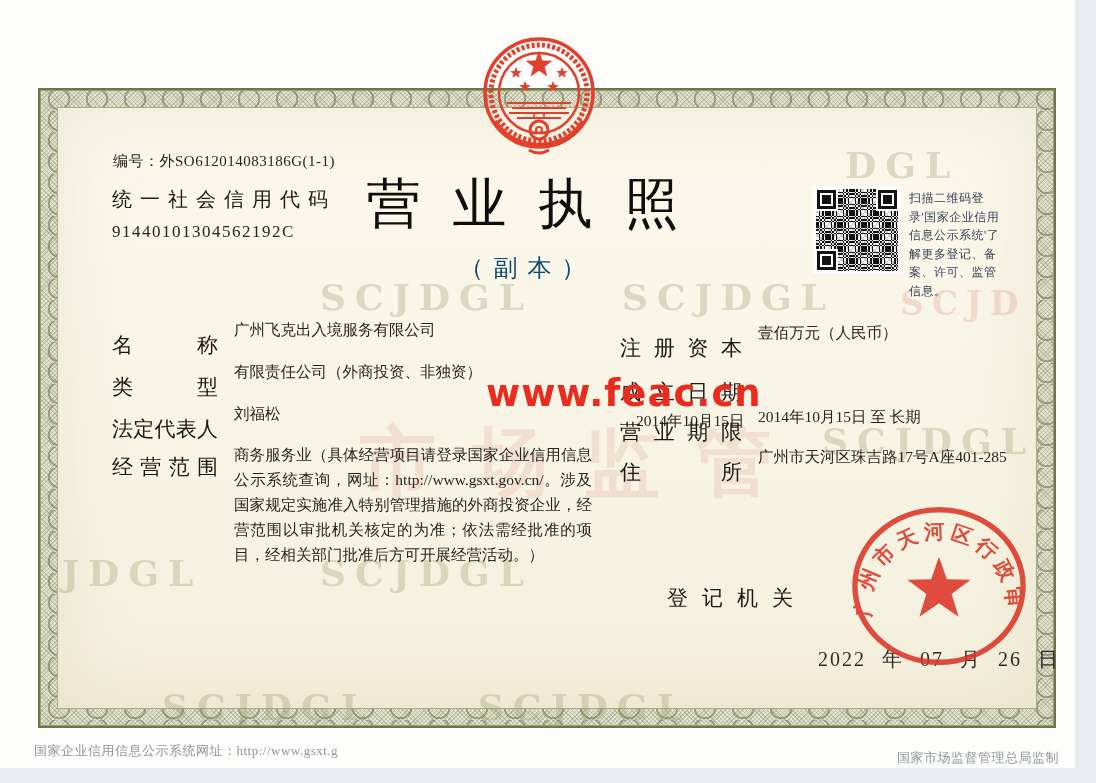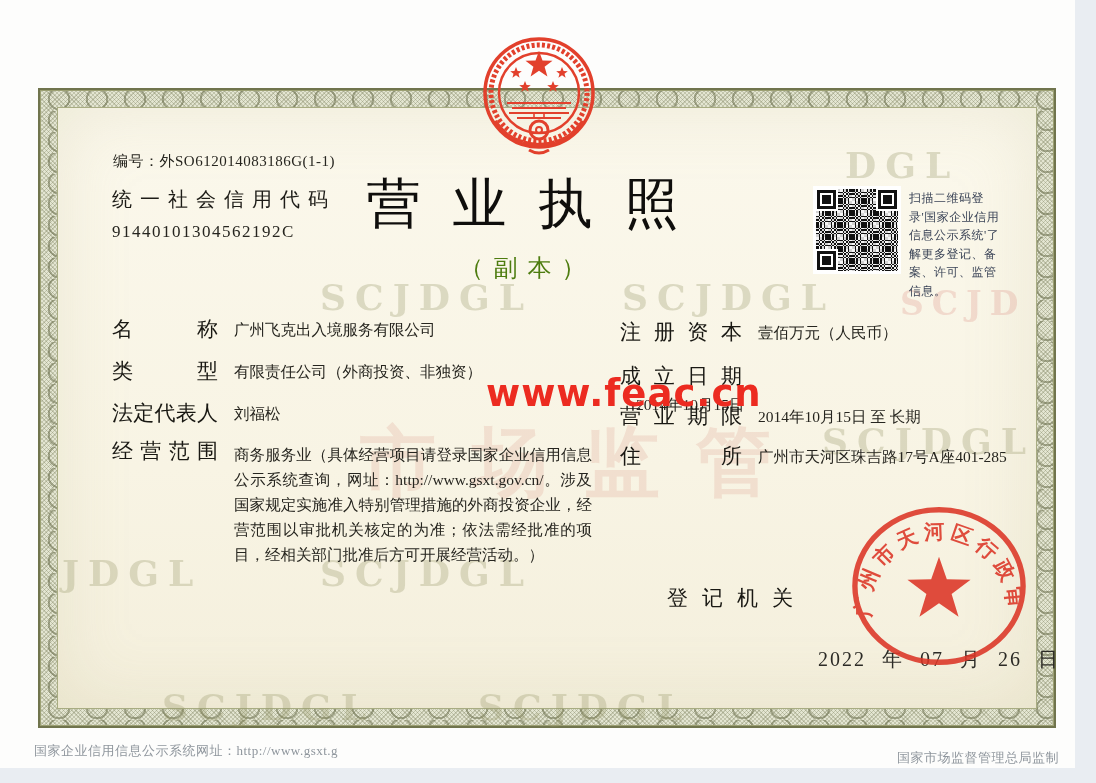--- a/index.html
+++ b/index.html
@@ -33,33 +33,33 @@
   .wm.olive{font-size:36px;letter-spacing:9px;color:rgba(148,148,104,.30);}
   .wm.pink{font-size:33px;letter-spacing:8px;color:rgba(214,120,110,.22);}
   .wm.redbig{font-size:76px;letter-spacing:36px;color:rgba(200,75,60,.12);}
   .content{position:absolute;inset:0;z-index:4;}
   .abs{position:absolute;}
   .serial{left:113px;top:152px;font-size:15px;color:#26251f;letter-spacing:.5px;}
   .uscc-label{left:112px;top:186px;font-size:20px;color:#1d1c17;letter-spacing:8px;}
   .uscc-value{left:112px;top:222px;font-size:17px;color:#26251f;letter-spacing:1.5px;}
   .title{left:0;right:30px;top:168px;text-align:center;font-size:54px;font-weight:normal;color:#0f0e0c;
          letter-spacing:32px;text-indent:32px;font-family:"DejaVu Sans","Liberation Sans",sans-serif;}
-  .subtitle{left:0;right:30px;top:252px;text-align:center;font-size:24px;color:#4d7c0f;letter-spacing:10px;text-indent:10px;}
+  .subtitle{left:0;right:30px;top:252px;text-align:center;font-size:24px;color:#0c4a6e;letter-spacing:10px;text-indent:10px;}
   .qr{left:813px;top:186px;width:88px;height:88px;box-sizing:border-box;border:3px solid #fff;
       background-color:#fff;
       background-image:
         repeating-conic-gradient(#161616 0 25%, #fafafa 0 50%),
         repeating-conic-gradient(#161616 0 25%, #fafafa 0 50%);
       background-size:8px 8px,6px 6px;background-blend-mode:difference;}
   .qr .f{position:absolute;width:19px;height:19px;border:3px solid #111;background:#fff;box-sizing:border-box;box-shadow:0 0 0 2px #fff;}
   .qr .f::after{content:'';position:absolute;inset:2px;background:#111;}
   .qr .f.tl{left:1px;top:1px;} .qr .f.tr{right:1px;top:1px;} .qr .f.bl{left:1px;bottom:1px;}
   .qr-caption{left:909px;top:189px;width:98px;font-size:12px;line-height:1.55;color:#3b4457;letter-spacing:.5px;}
   .row{position:absolute;display:flex;align-items:flex-start;}
-  .lbl{font-size:21px;color:#191813;text-align:justify;text-align-last:justify;flex:none;}
+  .lbl{font-size:21px;color:#191813;text-align:justify;text-align-last:justify;flex:none;margin-top:16px;}
   .row.left .lbl{width:106px;}
   .row.right .lbl{width:122px;}
   .val{font-size:15.5px;color:#26251f;margin-left:16px;padding-top:5px;white-space:nowrap;}
   .val.wrap{white-space:normal;width:358px;line-height:1.62;text-align:justify;}
   .r-name{left:112px;top:315px;} .r-type{left:112px;top:357px;} .r-legal{left:112px;top:399px;} .r-scope{left:112px;top:437px;}
   .r-regcap{left:620px;top:318px;} .r-est{left:620px;top:362px;flex-direction:column;} .r-period{left:620px;top:402px;} .r-addr{left:620px;top:442px;}
   .reg-auth{left:667px;top:584px;font-size:21px;color:#191813;letter-spacing:14px;}
   .issue-date{left:818px;top:646px;font-size:20px;color:#2c2b26;word-spacing:9px;letter-spacing:2px;z-index:5;text-align:center;}
   .seal{left:840px;top:498px;width:198px;height:176px;z-index:6;opacity:.88;}
   .feac{left:486px;top:372px;font-size:37px;font-weight:bold;color:#ec2b20;z-index:7;

